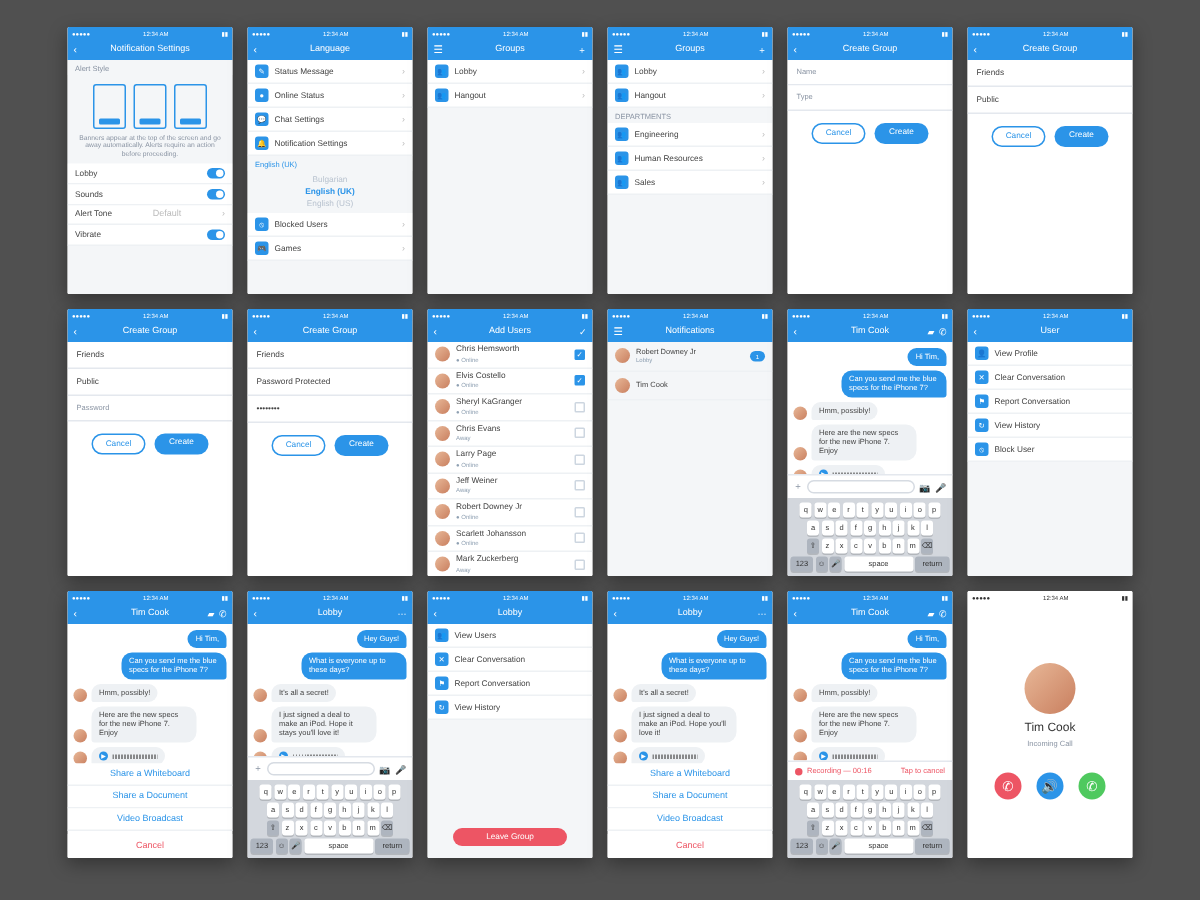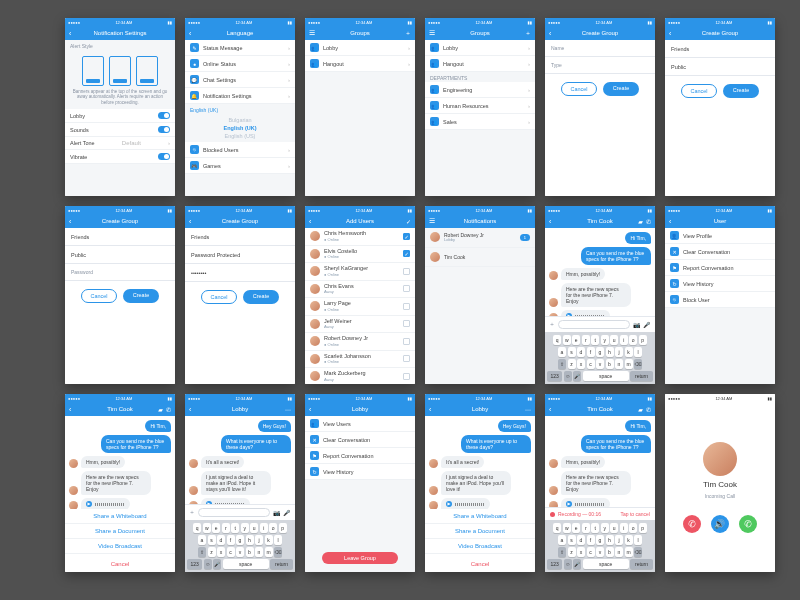--- a/index.html
+++ b/index.html
@@ -26,21 +26,20 @@
     justify-content: center;
   }
   .phone {
     width: 110px; height: 178px;
     background: #fff;
     box-shadow: 0 4px 12px rgba(0,0,0,0.35);
     display: flex; flex-direction: column;
     font-size: 5.5px;
     overflow: hidden;
     border-radius: 1px;
-    margin-left: 20px;
   }
   .statusbar {
     height: 8px; background: #2b94e8;
     display: flex; justify-content: space-between; align-items: center;
     padding: 0 3px; color: #fff; font-size: 4px;
   }
   .header {
     height: 14px; background: #2b94e8; color: #fff;
     display: flex; align-items: center; justify-content: center;
     position: relative; font-size: 6px; font-weight: 500;

